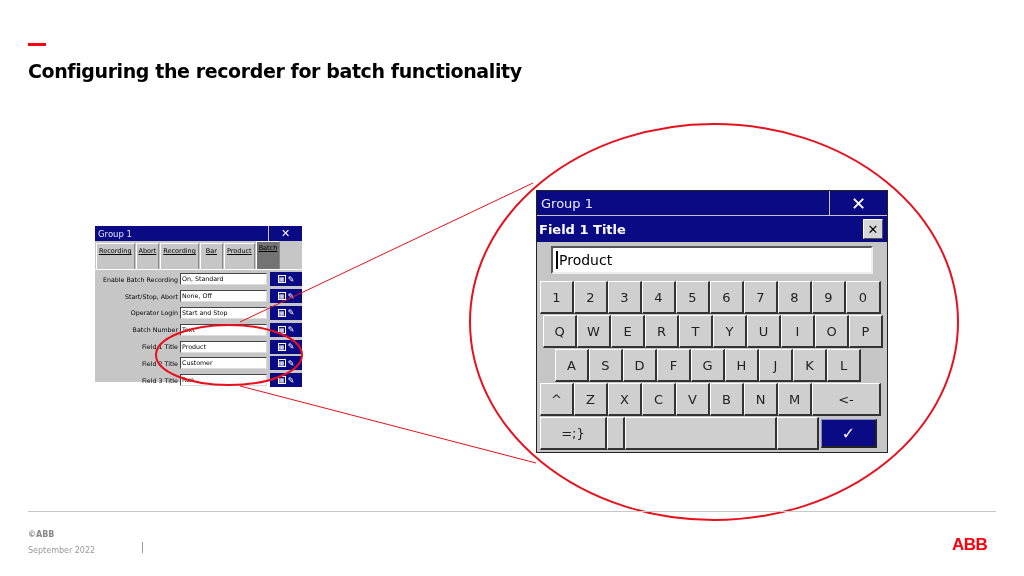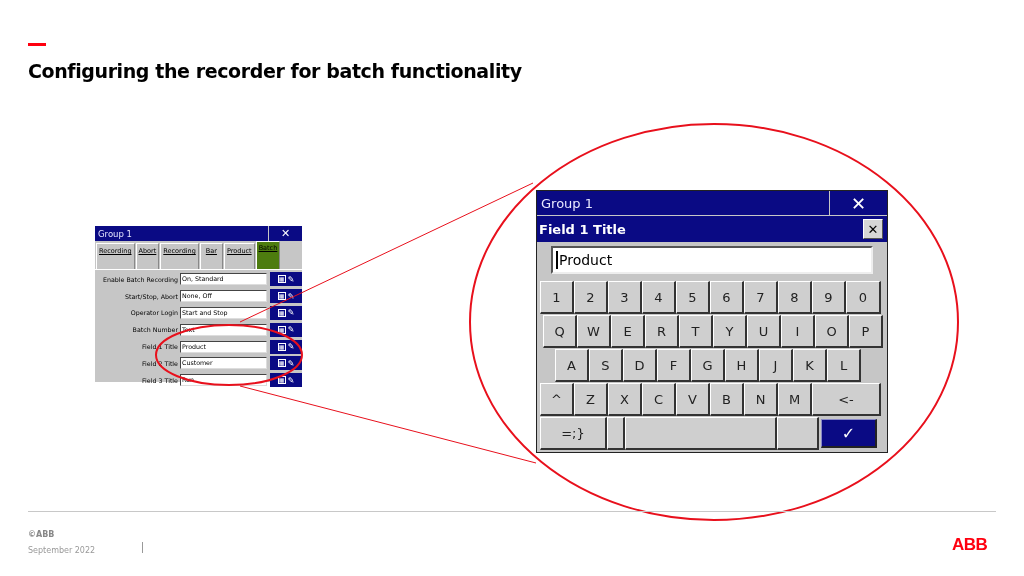--- a/index.html
+++ b/index.html
@@ -8,21 +8,21 @@
 
   .accent-bar { position: absolute; left: 28px; top: 43px; width: 18px; height: 3px; background: #ff000f; }
   .slide-title { position: absolute; left: 28px; top: 60px; font-family: "DejaVu Sans", sans-serif; font-weight: bold; font-size: 19px; letter-spacing: -0.4px; color: #000; }
 
   
   .small-dlg { position: absolute; left: 95px; top: 226px; width: 207px; height: 156px; background: #c6c6c6; font-family: "DejaVu Sans", sans-serif; }
   .small-titlebar { height: 15px; background: #0a0a84; color: #e6e6ff; font-size: 8.5px; display: flex; align-items: center; padding-left: 3px; position: relative; }
   .small-close { position: absolute; right: 0; top: 0; width: 34px; height: 15px; border-left: 1px solid #c6c6c6; background: #0a0a84; color: #fff; font-size: 11px; display: flex; align-items: center; justify-content: center; }
   .small-tabs { display: flex; height: 29px; padding-left: 1px; padding-top: 2px; border-bottom: 1px solid #fff; text-decoration: underline; }
   .small-tab { font-size: 6.5px; border: 1px solid #888; border-bottom: none; border-top-color: #fff; border-left-color: #fff; padding: 3px 2px 0 2px; margin-right: 1px; background: #c6c6c6; white-space: nowrap; }
-  .small-tab.active { margin-top: -2px; padding-top: 2px; background: #4d7c0f; }
+  .small-tab.active { margin-top: -2px; padding-top: 2px; background: #737373; }
   .small-rows { padding-top: 1px; }
   .small-row { display: flex; align-items: center; height: 16.8px; }
   .small-label { width: 85px; text-align: right; font-size: 6.3px; padding-right: 2px; white-space: nowrap; }
   .small-input { width: 87px; height: 12px; background: #fff; border: 1px solid #444; border-right-color: #ddd; border-bottom-color: #ddd; font-size: 6.3px; padding-left: 1px; line-height: 10px; }
   .small-btn { width: 32px; height: 14px; margin-left: 3px; background: #0a0a84; display: flex; align-items: center; justify-content: center; gap: 2px; color: #fff; font-size: 8px; }
   .small-btn .kbd { width: 8px; height: 8px; border: 1px solid #fff; font-size: 6px; line-height: 6px; text-align: center; }
 
   
   .big-dlg { position: absolute; left: 536px; top: 190px; width: 352px; height: 263px; background: #c6c6c6; border: 1px solid #222; font-family: "DejaVu Sans", sans-serif; }
   .big-titlebar { height: 24px; background: #0a0a84; color: #e8e8ff; font-size: 13px; display: flex; align-items: center; padding-left: 4px; position: relative; }

